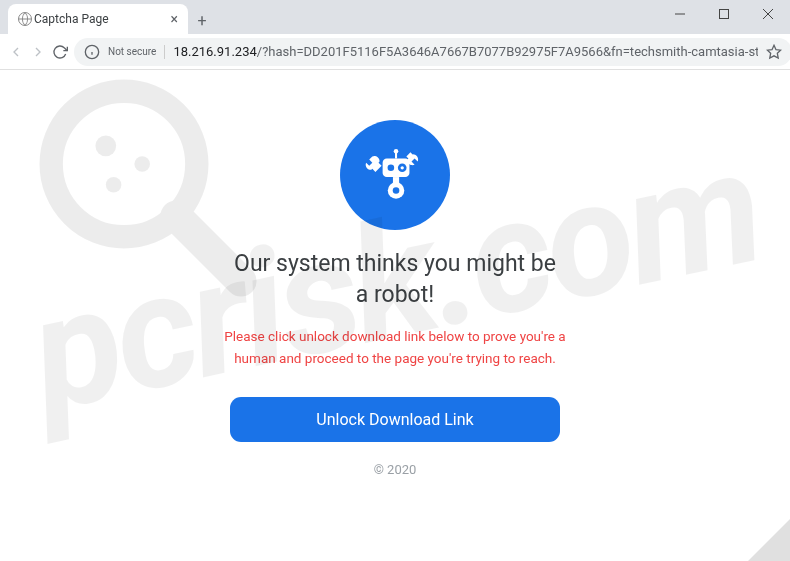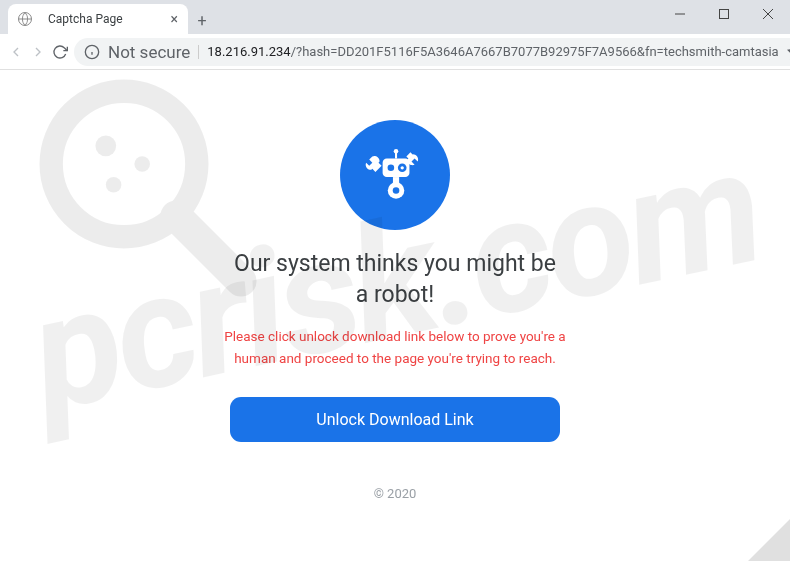--- a/index.html
+++ b/index.html
@@ -23,51 +23,51 @@
   position: absolute;
   top: 60px; left: 20px;
   width: 260px; height: 260px;
   opacity: 0.07;
   pointer-events: none;
   z-index: 99;
 }
 
 
 .titlebar { height: 34px; background: #dee1e6; display: flex; align-items: flex-end; padding-left: 8px; }
-.tab { background: #fff; height: 30px; width: 180px; border-radius: 8px 8px 0 0; display: flex; align-items: center; padding: 0 10px; gap: 16px; font-size: 12px; color: #3c4043; position: relative; }
+.tab { background: #fff; height: 30px; width: 180px; border-radius: 8px 8px 0 0; display: flex; align-items: center; padding: 0 10px; gap: 2px; font-size: 12px; color: #3c4043; position: relative; }
 .tab-favicon { width: 14px; height: 14px; border: 1.5px solid #888; border-radius: 50%; position: relative; flex-shrink: 0; }
 .tab-favicon::before, .tab-favicon::after { content: ""; position: absolute; background: #888; }
 .tab-favicon::before { width: 100%; height: 1px; top: 50%; left: 0; transform: translateY(-50%); }
 .tab-favicon::after { width: 6px; height: 100%; left: 50%; top: 0; transform: translateX(-50%); border-radius: 50%; border: 1px solid #888; background: transparent; box-sizing: border-box; }
 .tab-title { flex: 1; white-space: nowrap; overflow: hidden; }
 .tab-close { font-size: 14px; color: #5f6368; cursor: pointer; }
 .newtab { width: 28px; height: 28px; display: flex; align-items: center; justify-content: center; color: #5f6368; font-size: 16px; cursor: pointer; }
 .win-controls { margin-left: auto; display: flex; align-self: flex-start; }
 .win-btn { width: 44px; height: 28px; display: flex; align-items: center; justify-content: center; color: #444; font-size: 13px; cursor: pointer; }
 .win-btn svg { width: 10px; height: 10px; }
 
 .toolbar { height: 36px; background: #fff; border-bottom: 1px solid #e0e0e0; display: flex; align-items: center; padding: 0 8px; gap: 6px; }
 .nav-btn { width: 28px; height: 28px; display: flex; align-items: center; justify-content: center; color: #5f6368; border-radius: 50%; cursor: pointer; }
 .nav-btn.disabled { color: #bdc1c6; }
 .nav-btn svg { width: 16px; height: 16px; }
 .addr { flex: 1; height: 28px; background: #f1f3f4; border-radius: 14px; display: flex; align-items: center; padding: 0 10px; gap: 8px; font-size: 13px; color: #5f6368; }
-.addr .not-secure { color: #5f6368; font-size: 17px; }
+.addr .not-secure { color: #5f6368; font-size: 10px; }
 .addr .sep { width: 1px; height: 14px; background: #ccc; }
 .addr .url { flex: 1; color: #202124; white-space: nowrap; overflow: hidden; }
 .addr .url .path { color: #5f6368; }
 .addr-icon { width: 16px; height: 16px; color: #5f6368; flex-shrink: 0; }
 
 
 .page { position: relative; height: calc(561px - 70px); display: flex; flex-direction: column; align-items: center; padding-top: 50px; }
 .robot-circle { width: 110px; height: 110px; background: #1a73e8; border-radius: 50%; display: flex; align-items: center; justify-content: center; margin-bottom: 18px; }
 .robot-circle svg { width: 66px; height: 66px; }
 .heading { font-size: 23px; font-weight: 400; color: #3c4043; text-align: center; line-height: 1.35; max-width: 340px; margin-bottom: 16px; }
 .subtext { font-size: 13.5px; color: #ef4444; text-align: center; line-height: 1.6; max-width: 360px; margin-bottom: 28px; }
 .unlock-btn { background: #1a73e8; color: #fff; font-size: 16px; padding: 13px 0; width: 330px; text-align: center; border-radius: 11px; cursor: pointer; }
-.footer { margin-top: 44px; font-size: 13px; color: #9aa0a6; }
+.footer { margin-top: 20px; font-size: 13px; color: #9aa0a6; }
 
 
 .corner { position: absolute; bottom: 0; right: 0; width: 0; height: 0; border-left: 42px solid transparent; border-bottom: 42px solid rgba(0,0,0,0.12); z-index: 200; }
 </style>
 </head>
 <body>
 
 <svg class="watermark-glass" viewBox="0 0 100 100">
   <circle cx="40" cy="40" r="28" fill="none" stroke="#000" stroke-width="9"></circle>
   <circle cx="33" cy="33" r="4" fill="#000"></circle>

